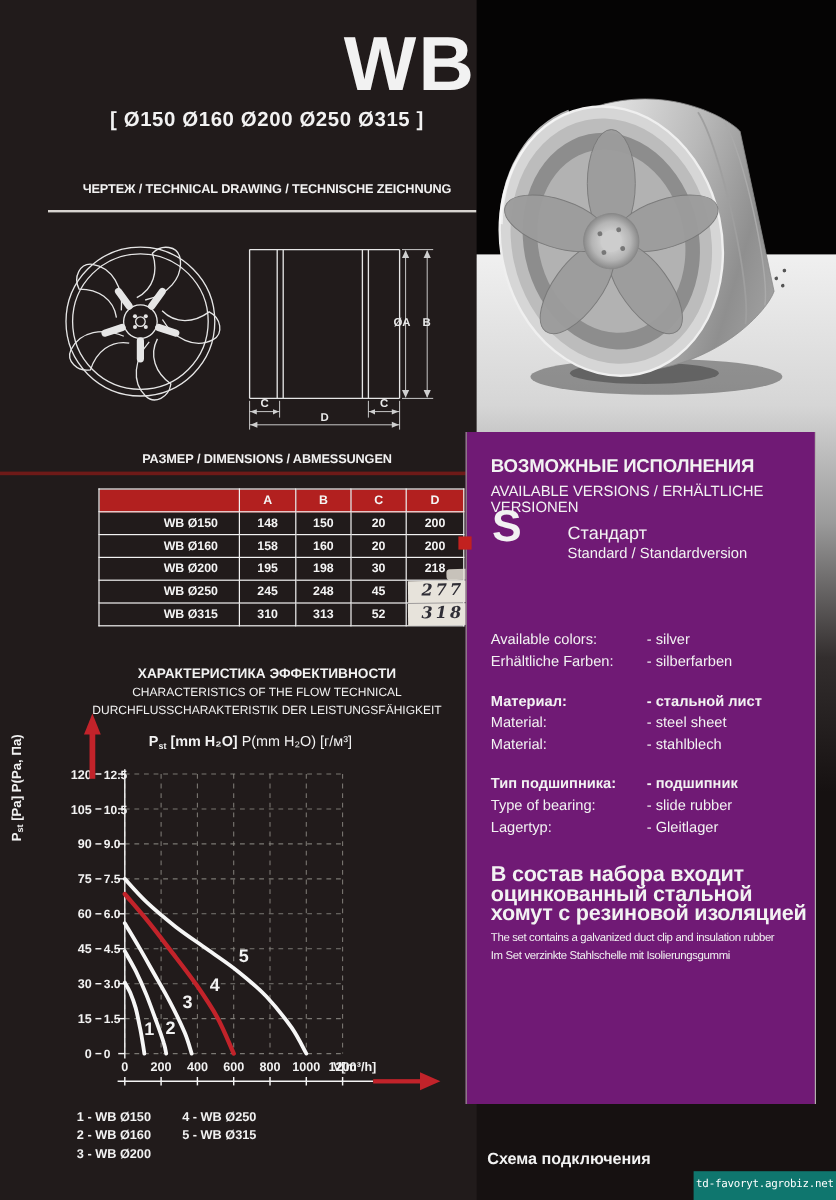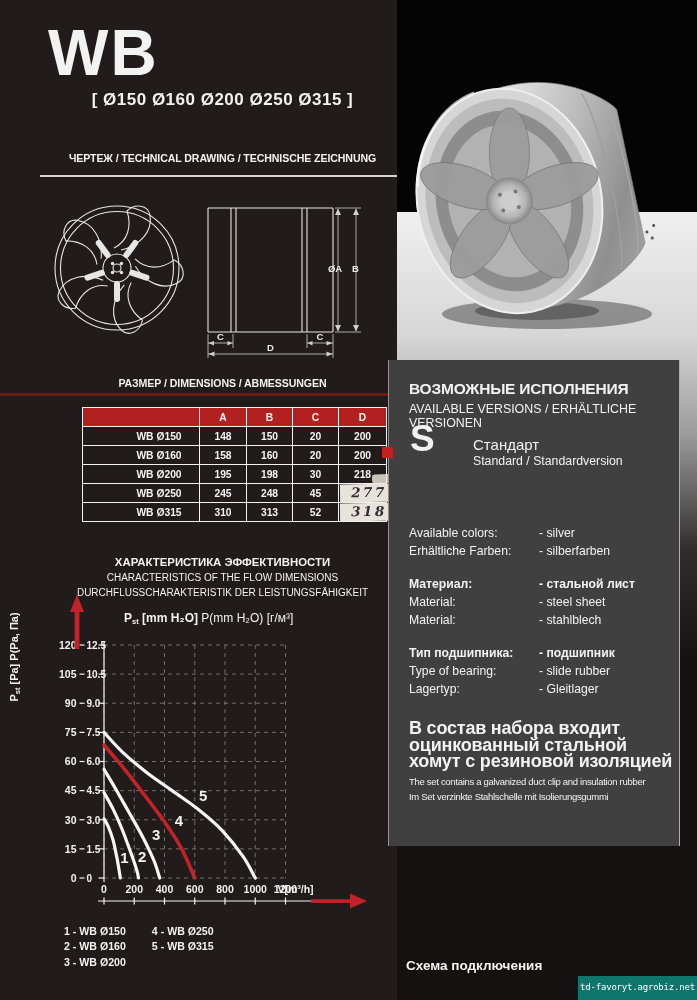--- a/index.html
+++ b/index.html
@@ -1,20 +1,20 @@
 <!DOCTYPE html>
 <html><head>
 <meta charset="utf-8">
 <style>
   html,body{margin:0;padding:0;background:#111;}
   .page{position:relative;width:697px;height:1000px;background:#211b1b;overflow:hidden;
         font-family:"Liberation Sans",sans-serif;color:#f2f2f2;}
   .abs{position:absolute;}
   
-  .title{left:48px;top:16px;width:349px;text-align:left;font-size:64px;font-weight:bold;letter-spacing:2px;}
+  .title{left:48px;top:16px;width:349px;text-align:right;font-size:64px;font-weight:bold;letter-spacing:2px;}
   .subtitle{left:48px;top:90px;width:349px;text-align:center;font-size:17px;font-weight:bold;letter-spacing:0.5px;}
   .sec-heading{width:349px;left:48px;text-align:center;font-size:10.6px;font-weight:bold;letter-spacing:-0.1px;}
   .drawing-heading{top:152px;}
   .dims-heading{top:377px;}
   .divider-light{left:40px;top:175px;width:357px;height:2px;background:#d8d4d0;}
   .divider-red{left:0;top:393px;width:397px;height:3px;background:#6e1a18;}
   #drawing-svg{left:25px;top:182px;}
   
   #dims{left:82px;top:407px;border-collapse:collapse;table-layout:fixed;}
   #dims th,#dims td{border:1px solid #f2f2f2;height:18px;padding:0;font-size:10.3px;font-weight:bold;
@@ -35,21 +35,21 @@
   .ch-de{top:587px;font-size:10px;}
   .top-axis-label{left:103px;top:611px;font-size:12px;padding-left:21px;}
   .top-axis-label .b{font-weight:bold;}
   .sub{font-size:7.5px;vertical-align:-2px;}
   .ylab{left:-65px;top:650px;width:160px;text-align:center;transform:rotate(-90deg);
         font-size:11px;font-weight:bold;white-space:nowrap;}
   #chart-svg{left:0;top:585px;}
   .legend{left:64px;top:924px;display:flex;gap:26px;font-size:10.6px;font-weight:bold;line-height:15.4px;}
   
   #photo-svg{left:397px;top:0;}
-  .panel{left:388px;top:360px;width:290px;height:486px;background:#404040;
+  .panel{left:388px;top:360px;width:290px;height:560px;background:#701a75;
         border-left:1.5px solid #938f8c;border-right:1.5px solid #b3b0ad;z-index:2;}
   .panel>div,.panel>h2{position:absolute;margin:0;}
   .p-h-ru{left:20px;top:20px;font-size:15.5px;font-weight:bold;letter-spacing:-0.2px;}
   .p-h-en{left:20px;top:42px;font-size:12.4px;}
   .v-code{left:21px;top:58px;font-size:37px;font-weight:bold;}
   .v-ru{left:84px;top:76px;font-size:15px;font-weight:normal;}
   .v-en{left:84px;top:94px;font-size:12.3px;}
   .red-bullet{left:-7px;top:87px;width:11px;height:11px;background:#c2211f;z-index:3;}
   .specs{left:20px;top:164px;width:262px;font-size:12.2px;}
   .spec-group{margin-bottom:15px;}
@@ -192,21 +192,21 @@
           <td class="c2">313</td>
           <td class="c3">52</td>
           <td class="c4 hw">
             <span class="patch">318</span>
           </td>
         </tr>
       </tbody>
   </table>
 
   <div class="abs ch ch-ru">ХАРАКТЕРИСТИКА ЭФФЕКТИВНОСТИ</div>
-  <div class="abs ch ch-en">CHARACTERISTICS OF THE FLOW DIMENSIONS</div>
+  <div class="abs ch ch-en">CHARACTERISTICS OF THE FLOW TECHNICAL</div>
   <div class="abs ch ch-de">DURCHFLUSSCHARAKTERISTIK DER LEISTUNGSFÄHIGKEIT</div>
 
   <div class="abs top-axis-label">
     <span class="b">P</span><span class="b sub">st</span><span class="b"> [mm H₂O]</span><span> P(mm H₂O) [г/м³]</span>
   </div>
 
   <div class="abs ylab">
     <span>P</span><span class="sub">st</span><span> [Pa] P(Pa, Па)</span>
   </div>
 

